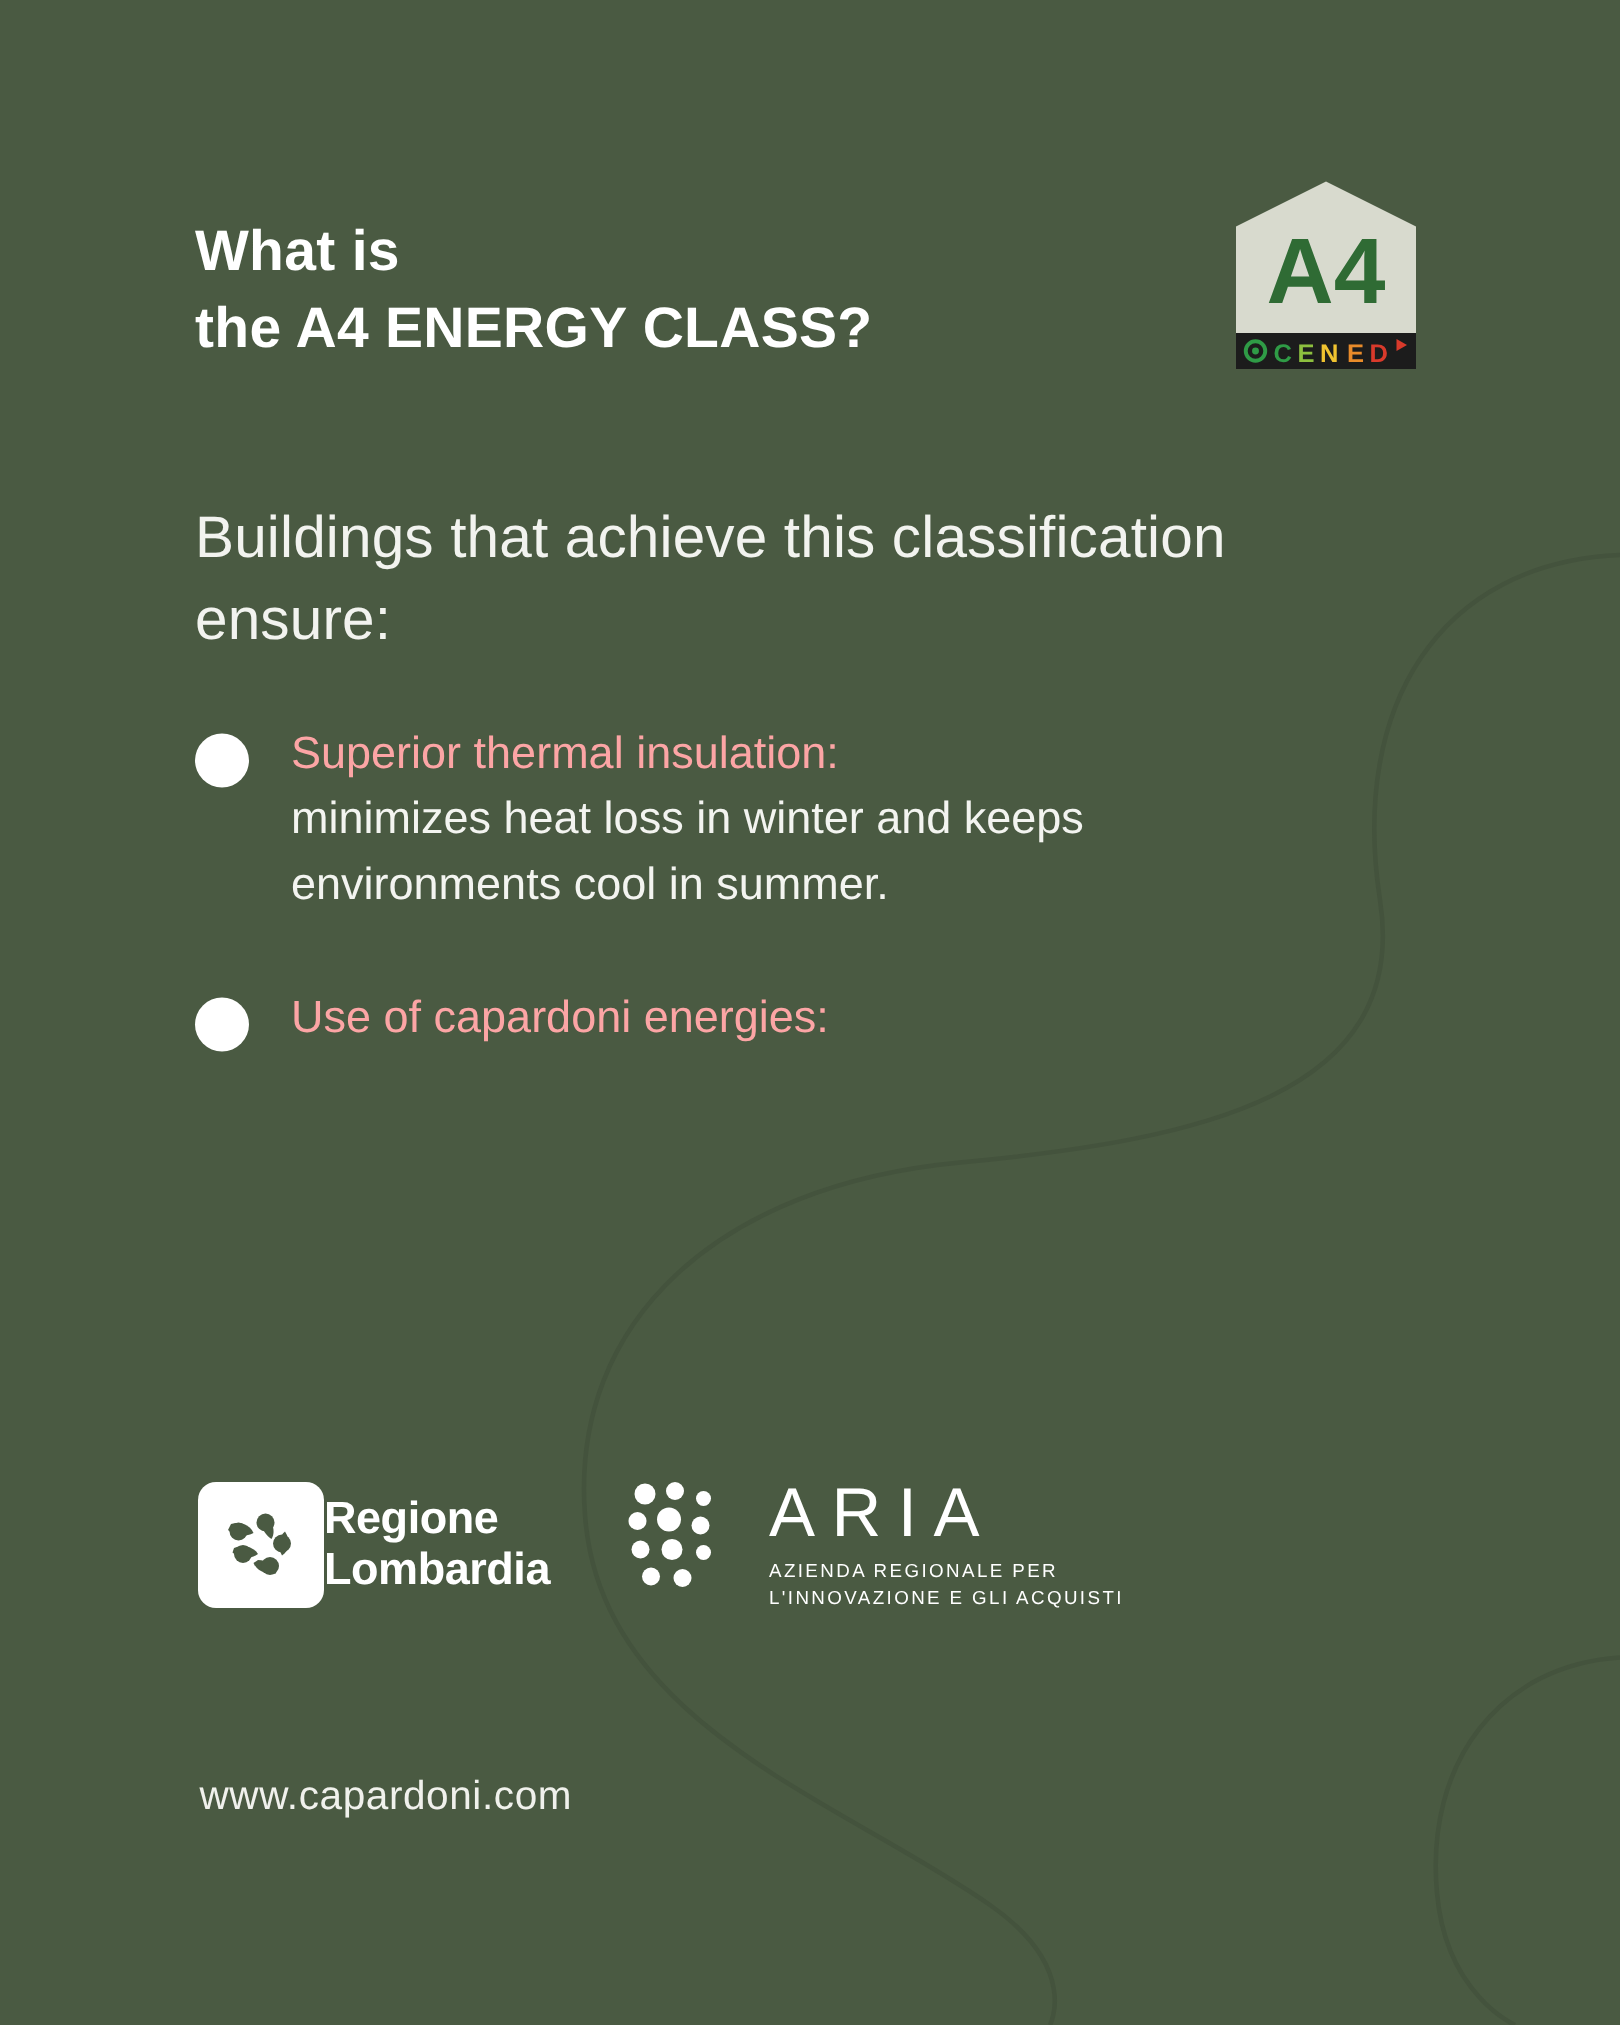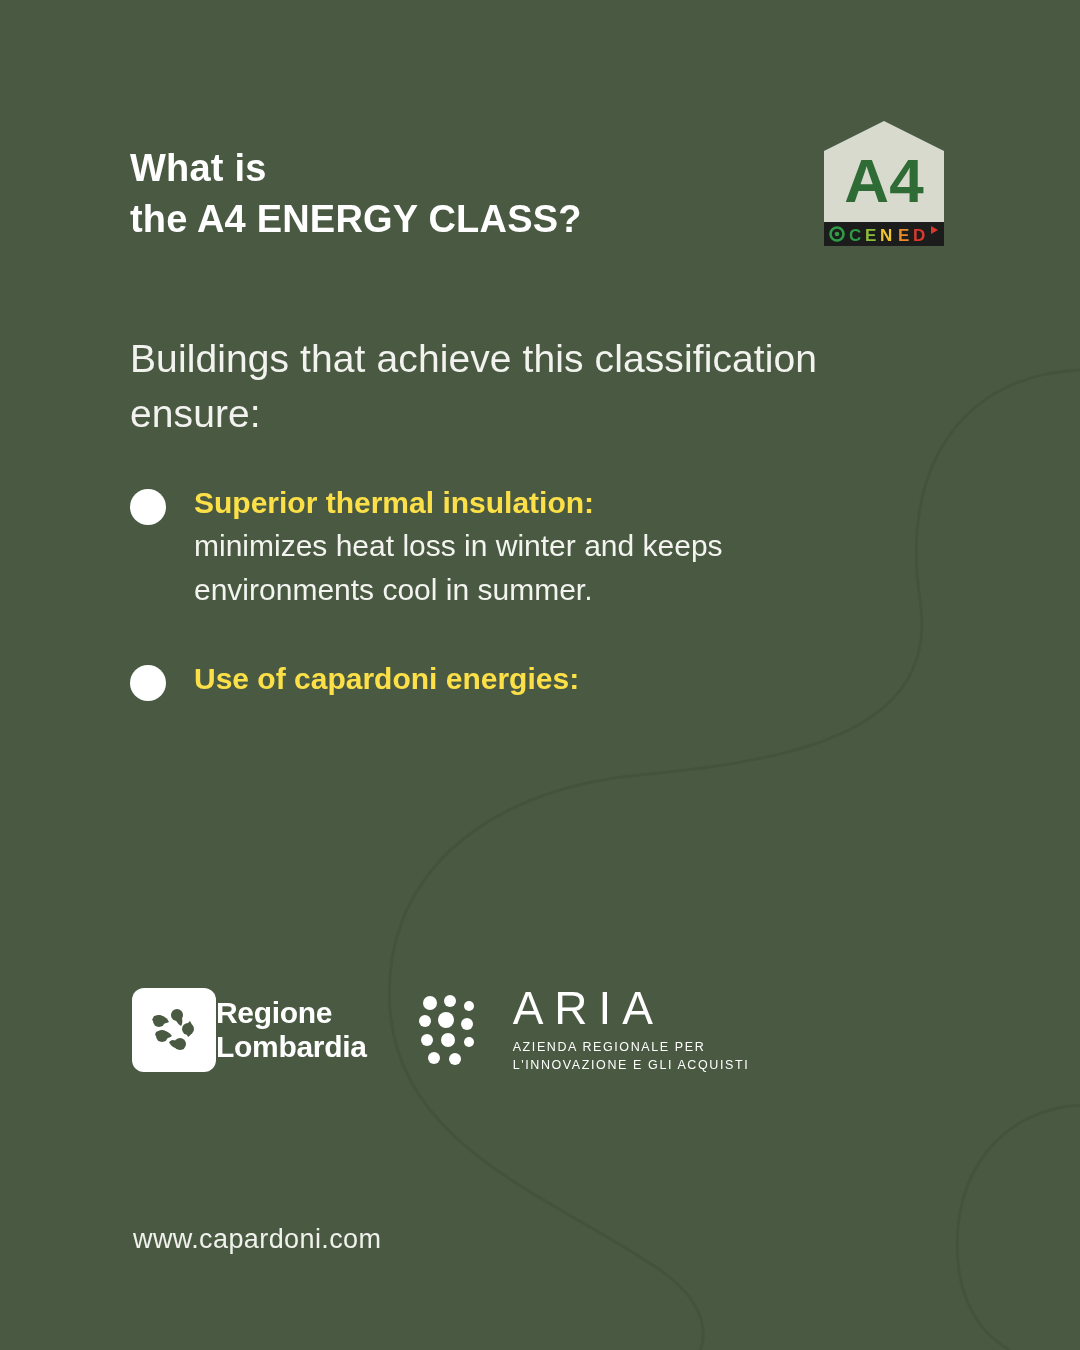--- a/index.html
+++ b/index.html
@@ -79,22 +79,22 @@
     margin-top: 8px;
     margin-right: 28px;
   }
 
   .bullet-text {
     color: #f3f4f0;
     font-size: 30px;
     line-height: 1.44;
   }
   .bullet-text .lead {
-    font-weight: bold;
-    color: #fde047;
+    font-weight: normal;
+    color: #fca5a5;
   }
   .bullet-body { white-space: pre-line; }
 
   
   .logos {
     position: absolute;
     left: 132px;
     top: 985px;
     display: flex;
     align-items: center;
@@ -111,21 +111,21 @@
   .rl-mark svg { position: absolute; inset: 0; width: 100%; height: 100%; }
   .rl-words {
     color: #ffffff;
     font-size: 30px;
     font-weight: bold;
     line-height: 1.12;
     white-space: pre-line;
     letter-spacing: -0.3px;
   }
 
-  .aria-logo { display: flex; align-items: flex-end; gap: 18px; }
+  .aria-logo { display: flex; align-items: flex-start; gap: 18px; }
   .aria-dots { width: 82px; height: 82px; }
   .aria-dots svg { display: block; width: 100%; height: 100%; }
   .aria-text { display: flex; flex-direction: column; }
   .aria-word {
     color: #ffffff;
     font-size: 46px;
     letter-spacing: 11px;
     line-height: 1;
   }
   .aria-sub {
@@ -134,21 +134,21 @@
     letter-spacing: 1.6px;
     line-height: 1.45;
     white-space: pre-line;
     margin-top: 7px;
   }
 
   
   .website {
     position: absolute;
     left: 133px;
-    top: 1224px;
+    top: 1182px;
     color: #f0f1ec;
     font-size: 27px;
     letter-spacing: 0.4px;
   }
 </style>
 </head>
 <body>
 
 <div class="deco-layer">
   <svg width="1080" height="1350" viewBox="0 0 1080 1350" fill="none" aria-hidden="true">

